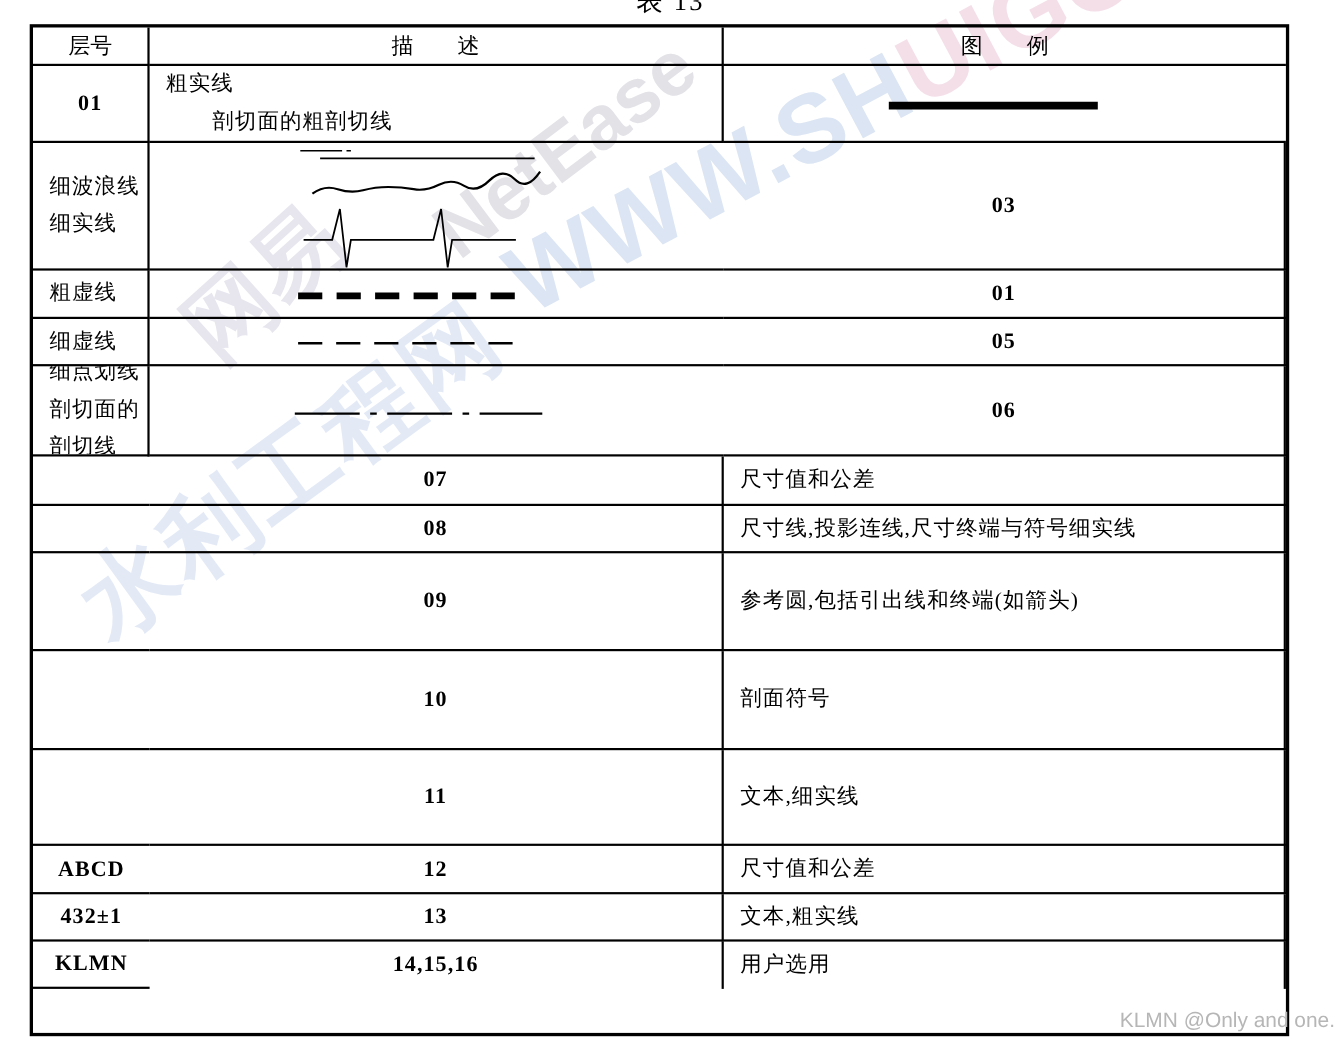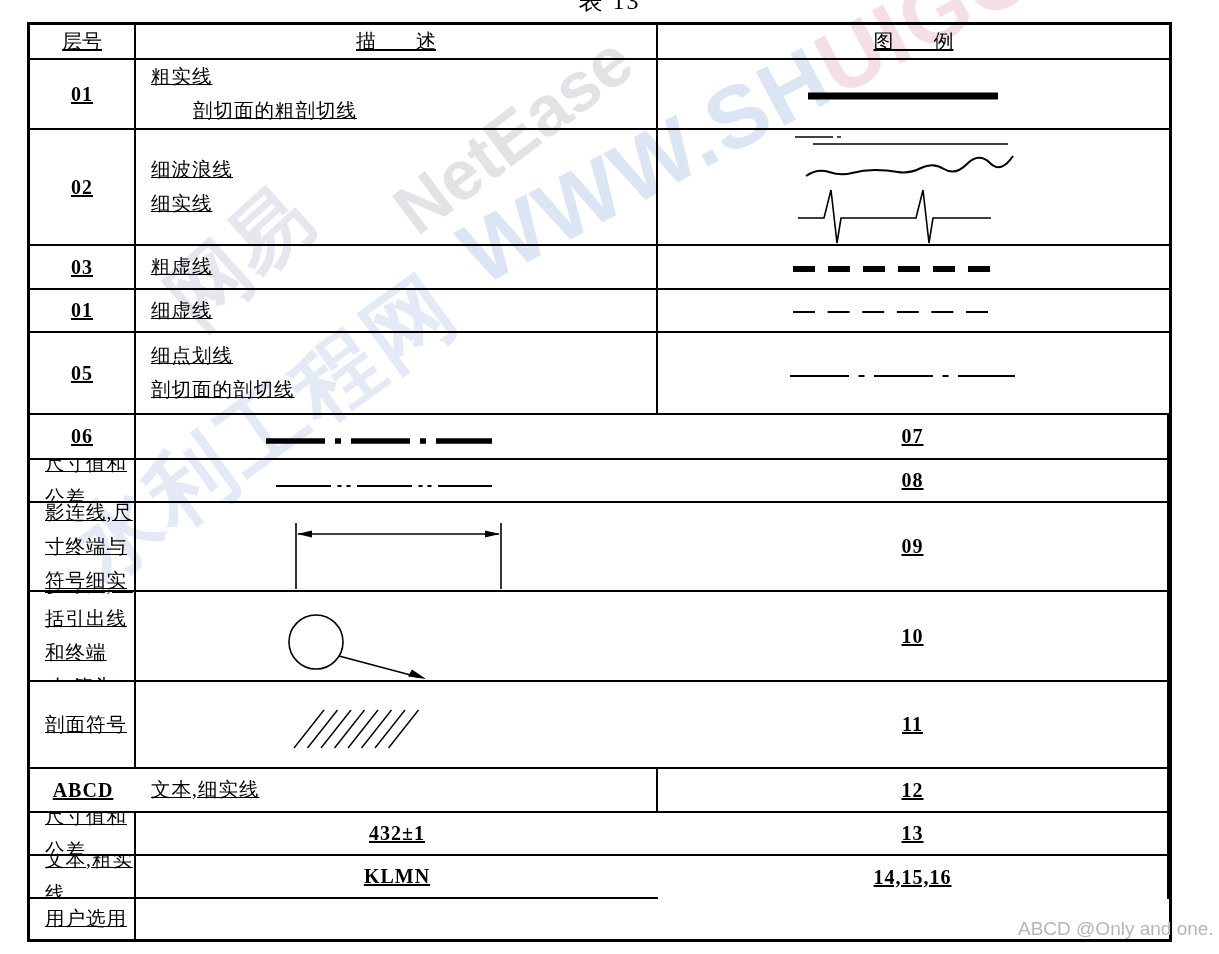--- a/index.html
+++ b/index.html
@@ -26,21 +26,21 @@
       font-size:24px;z-index:2;letter-spacing:2px;}
   
   .tbl{
     position:absolute;left:27px;top:22px;width:1145px;height:920px;
     border:3px solid #000;box-sizing:border-box;z-index:1;
     display:grid;
     grid-template-columns:106px 522px 1fr;
     grid-template-rows:35px 70px 116px 44px 43px 82px 45px 43px 89px 90px 87px 44px 43px 43px auto;
   }
   .cell{border-right:2px solid #000;border-bottom:2px solid #000;box-sizing:border-box;
-        position:relative;overflow:hidden;text-decoration:underline;}
+        position:relative;overflow:hidden;}
   .cell.lastc{border-right:none;text-align:right;}
   .cell.lastr{border-bottom:none;}
   .c-layer{display:flex;align-items:center;justify-content:center;
            font-size:20px;font-weight:bold;letter-spacing:1px;}
   .c-head{display:flex;align-items:center;justify-content:center;
           font-size:20px;font-weight:normal;}
   .c-desc{display:flex;flex-direction:column;justify-content:center;
           padding-left:15px;font-size:19.5px;line-height:34px;letter-spacing:1px;}
   .c-desc .indent{padding-left:42px;}
   .c-legend{display:flex;align-items:center;justify-content:center;}
@@ -48,42 +48,41 @@
   .legend-text{font-size:20px;font-weight:bold;letter-spacing:1px;
                font-family:"Liberation Serif","DejaVu Serif",serif;}
 </style>
 </head>
 <body>
 
 <div class="wm wm-netease">NetEase</div>
 <div class="wm wm-shuigo"><span class="b1">WWW.SH</span><span class="b2">UIGO</span></div>
 <div class="wm wm-wangyi">网易</div>
 <div class="wm wm-shuili">水利工程网</div>
-<div class="wm wm-csdn">ABCD @Only and one.</div>
+<div class="wm wm-csdn">KLMN @Only and one.</div>
 
 <div class="page-title">表 13</div>
 
 <div class="tbl">
 
   <div class="cell c-head">层号</div>
   <div class="cell c-head">描　　述</div>
   <div class="cell c-head lastc">图　　例</div>
 
   <div class="cell c-layer">01</div>
   <div class="cell c-desc">
     <span>粗实线</span>
     <span class="indent">剖切面的粗剖切线</span>
   </div>
   <div class="cell c-legend lastc">
     <svg width="515" height="68">
       <line x1="150" y1="36" x2="340" y2="36" stroke="#000" stroke-width="7"></line>
     </svg>
   </div>
 
-  <div class="cell c-layer">02</div>
   <div class="cell c-desc">
     <span>细波浪线</span>
     <span>细实线</span>
   </div>
   <div class="cell c-legend lastc">
     <svg width="515" height="114">
       <line x1="137" y1="7" x2="175" y2="7" stroke="#000" stroke-width="1.4"></line>
       <line x1="179" y1="7" x2="183" y2="7" stroke="#000" stroke-width="1.4"></line>
       <line x1="155" y1="14" x2="350" y2="14" stroke="#000" stroke-width="1.6"></line>
       <path d="M148,46 q11,-8 23,-4 t23,1 t23,-3 t23,2 t23,-4 t23,1 t23,-5 t23,-1 t23,-7" fill="none" stroke="#000" stroke-width="2"></path>
@@ -178,25 +177,25 @@
         <line x1="198.5" y1="66" x2="228.5" y2="28"></line>
         <line x1="212" y1="66" x2="242" y2="28"></line>
         <line x1="225.5" y1="66" x2="255.5" y2="28"></line>
         <line x1="239" y1="66" x2="269" y2="28"></line>
         <line x1="252.5" y1="66" x2="282.5" y2="28"></line>
       </g>
     </svg>
   </div>
 
   <div class="cell c-layer">11</div>
+  <div class="cell c-desc">
+    <span>文本,细实线</span>
+  </div>
   <div class="cell c-legend lastc">
     <span class="legend-text">ABCD</span>
-  </div>
-  <div class="cell c-desc">
-    <span>文本,细实线</span>
   </div>
 
   <div class="cell c-layer">12</div>
   <div class="cell c-desc">
     <span>尺寸值和公差</span>
   </div>
   <div class="cell c-legend lastc">
     <span class="legend-text">432±1</span>
   </div>
 

